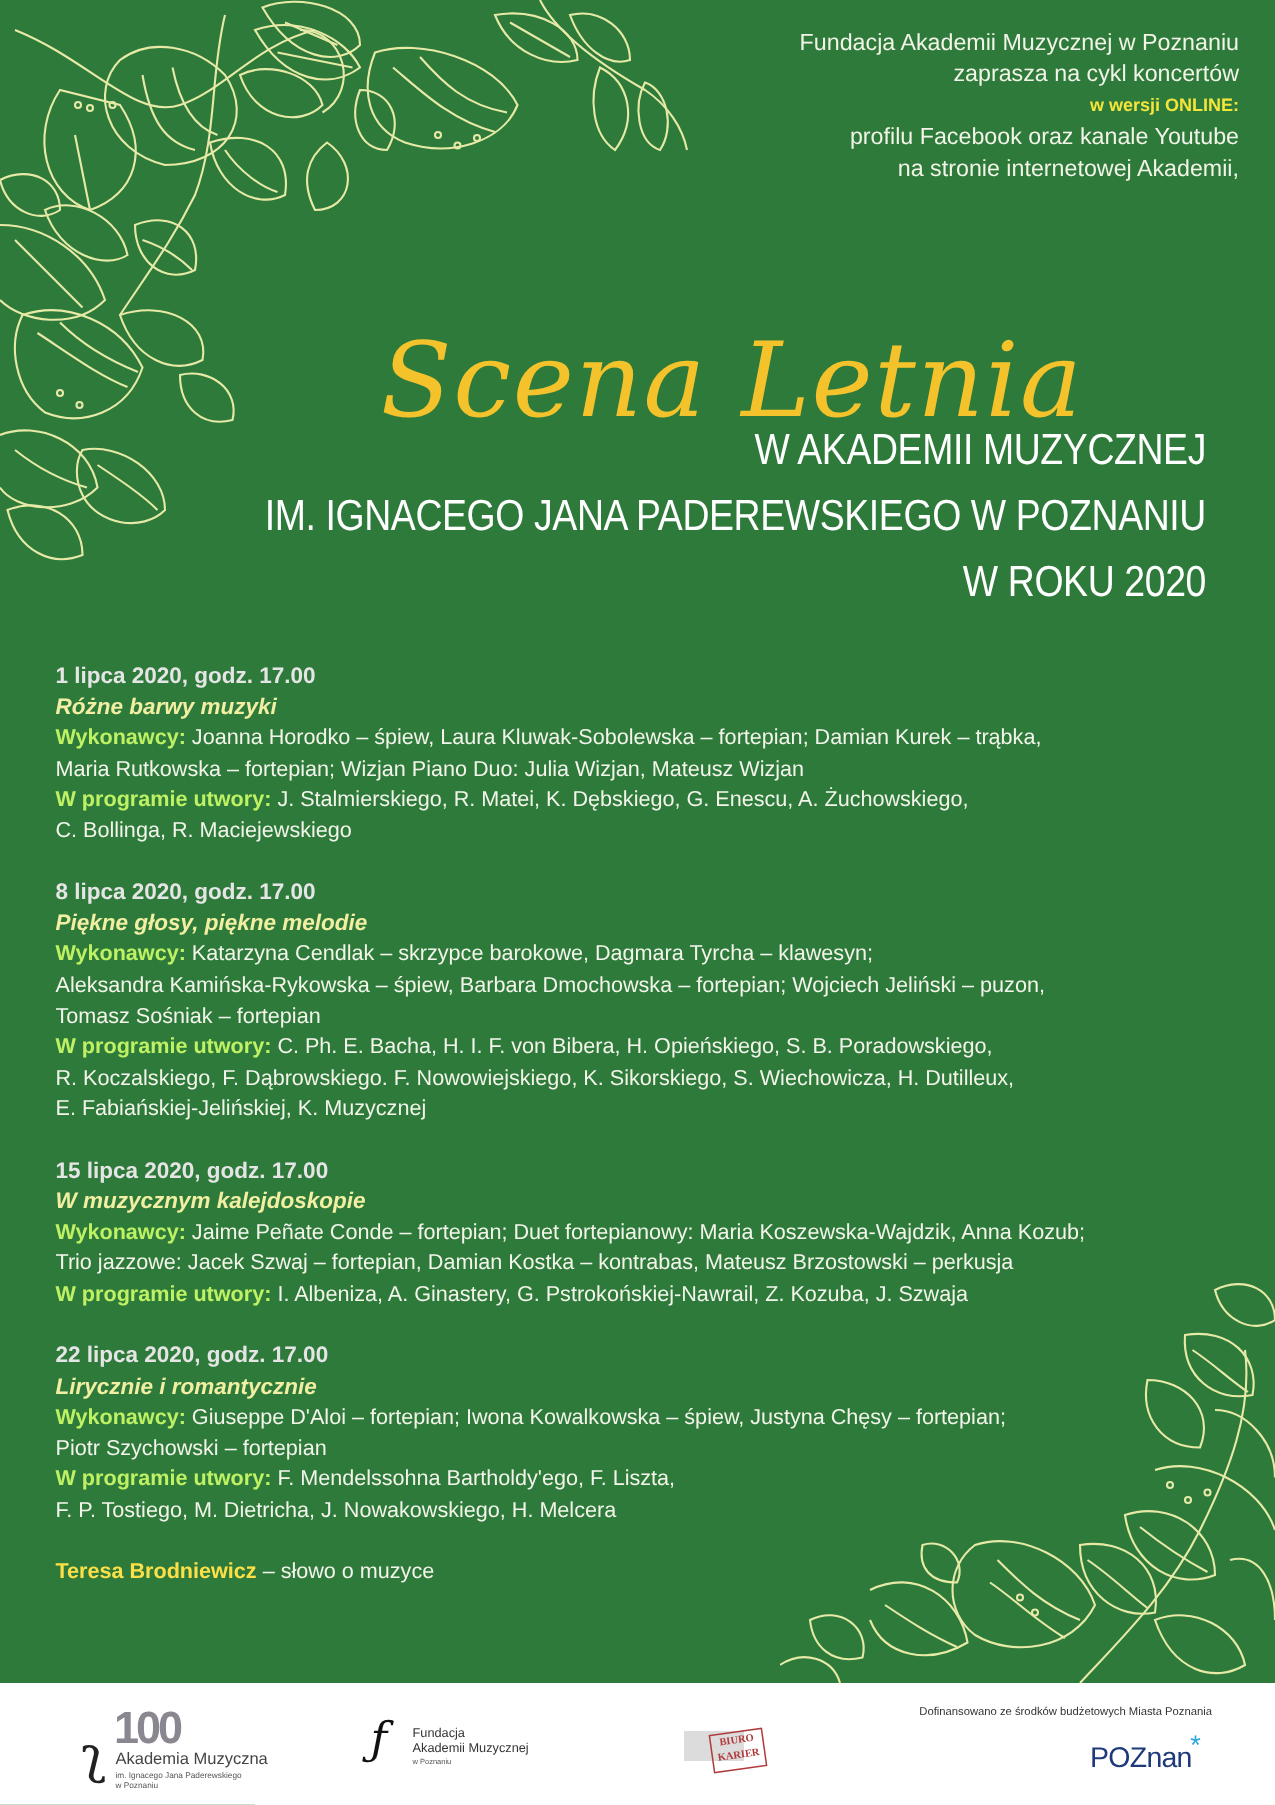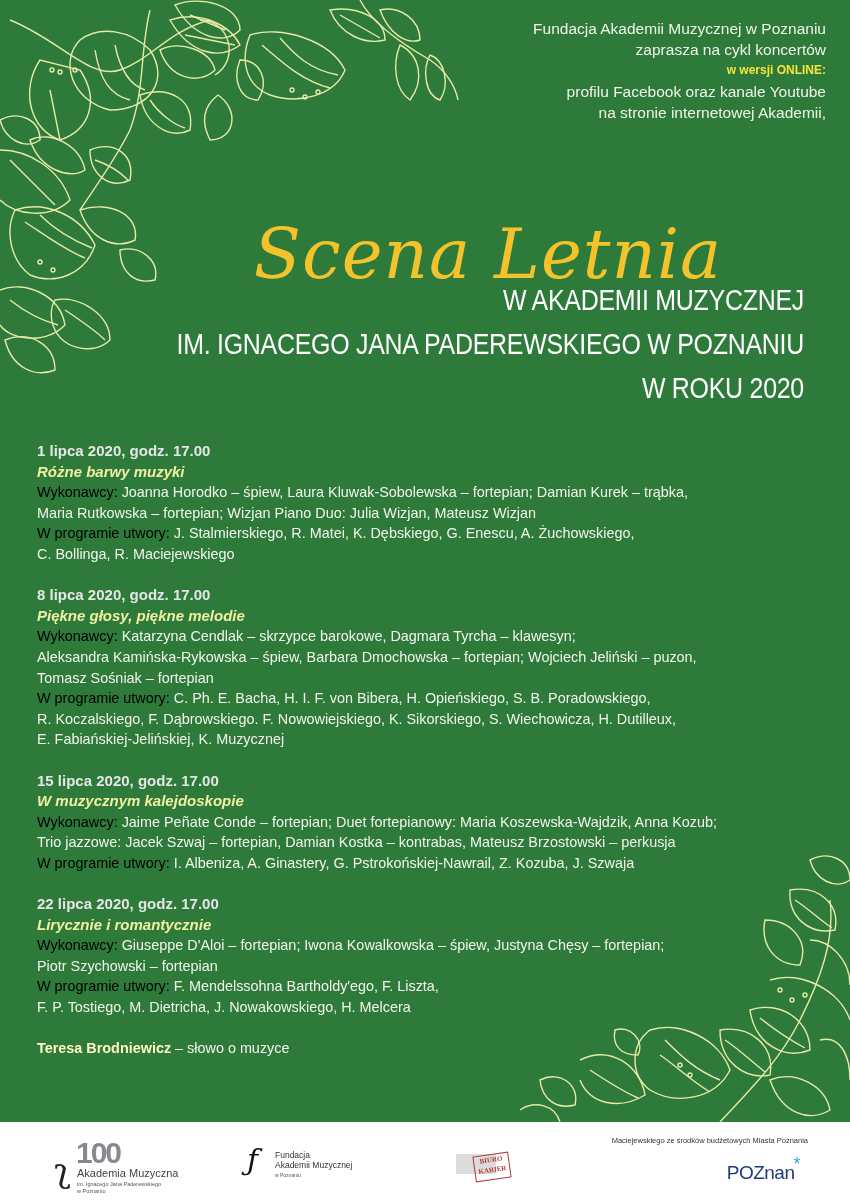--- a/index.html
+++ b/index.html
@@ -37,24 +37,24 @@
   }
 
   .events {
     position: absolute; left: 37px; top: 441px; width: 790px;
     font-family: "Liberation Sans", sans-serif; font-size: 14.4px; line-height: 20.6px;
     color: #f3f5ea;
   }
   .event { margin-bottom: 20.6px; }
   .event .date { color: #e5e5e5; font-weight: bold; font-size: 15px; }
   .event .theme { color: #f2efa2; font-weight: bold; font-style: italic; font-size: 15px; }
-  .event .label { font-weight: normal; color: #000000; }
+  .event .label { font-weight: bold; color: #bef264; }
   .event p { margin: 0; }
   .narrator { margin-top: 0; }
-  .narrator .name { color: #fef9c3; font-weight: bold; }
+  .narrator .name { color: #fde047; font-weight: bold; }
 
   .footer {
     position: absolute; left: 0; top: 1122px; width: 850px; height: 81px; background: #ffffff;
   }
   .logo { position: absolute; }
   .logo-am { left: 48px; top: 14px; width: 170px; height: 60px; }
   .logo-am .clef { position: absolute; left: 6px; top: 14px; font-size: 34px; color: #222; font-family: "DejaVu Serif", serif; }
   .logo-am .hundred { position: absolute; left: 28px; top: 0px; font-size: 30px; font-weight: bold; color: #8b8790; letter-spacing: -2px; font-family: "Liberation Sans", sans-serif; }
   .logo-am .name { position: absolute; left: 29px; top: 31px; font-size: 11px; color: #444; font-family: "Liberation Sans", sans-serif; white-space: nowrap; }
   .logo-am .sub { position: absolute; left: 29px; top: 45px; font-size: 5.5px; color: #555; line-height: 7px; font-family: "Liberation Sans", sans-serif; white-space: nowrap; }
@@ -230,18 +230,18 @@
     <span class="mark">ƒ</span>
     <span class="name"><span>Fundacja</span><br><span>Akademii Muzycznej</span></span>
     <span class="sub">w Poznaniu</span>
   </div>
 
   <div class="logo logo-bk">
     <div class="paper"></div>
     <div class="stamp"><span>BIURO</span><br><span>KARIER</span></div>
   </div>
 
-  <div class="funding">Maciejewskiego ze środków budżetowych Miasta Poznania</div>
+  <div class="funding">Dofinansowano ze środków budżetowych Miasta Poznania</div>
 
   <div class="logo logo-poz">
     <span>POZnan</span><span class="star">*</span>
   </div>
 </div>
 
 </body></html>

